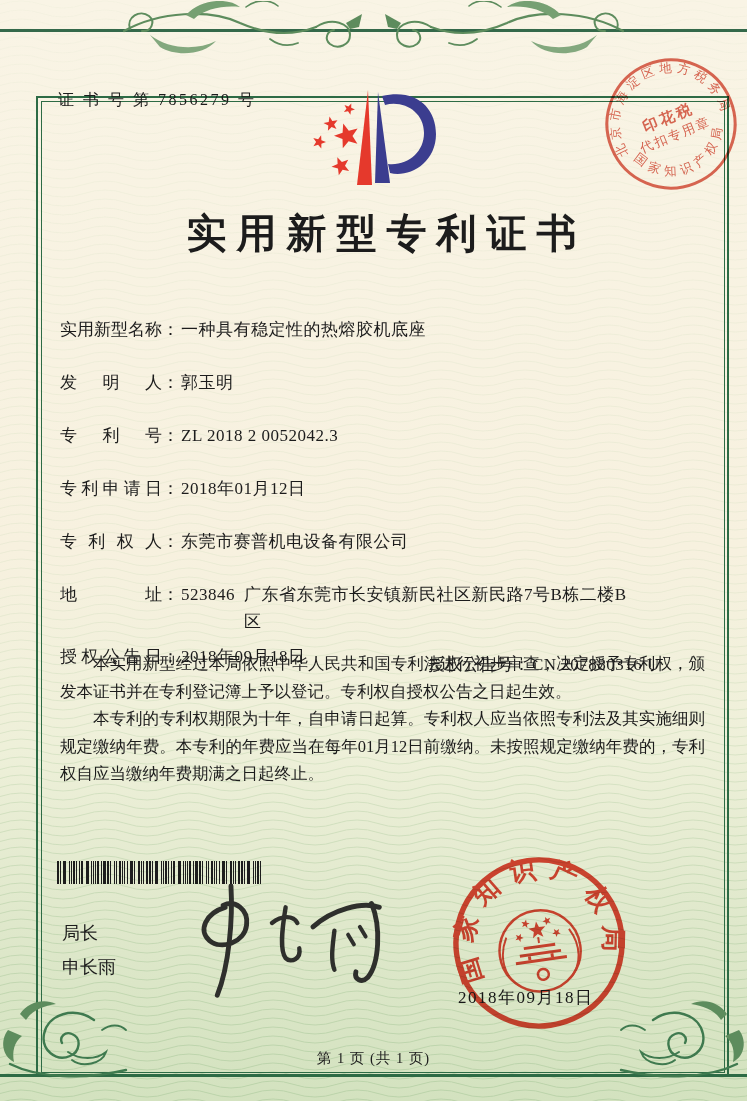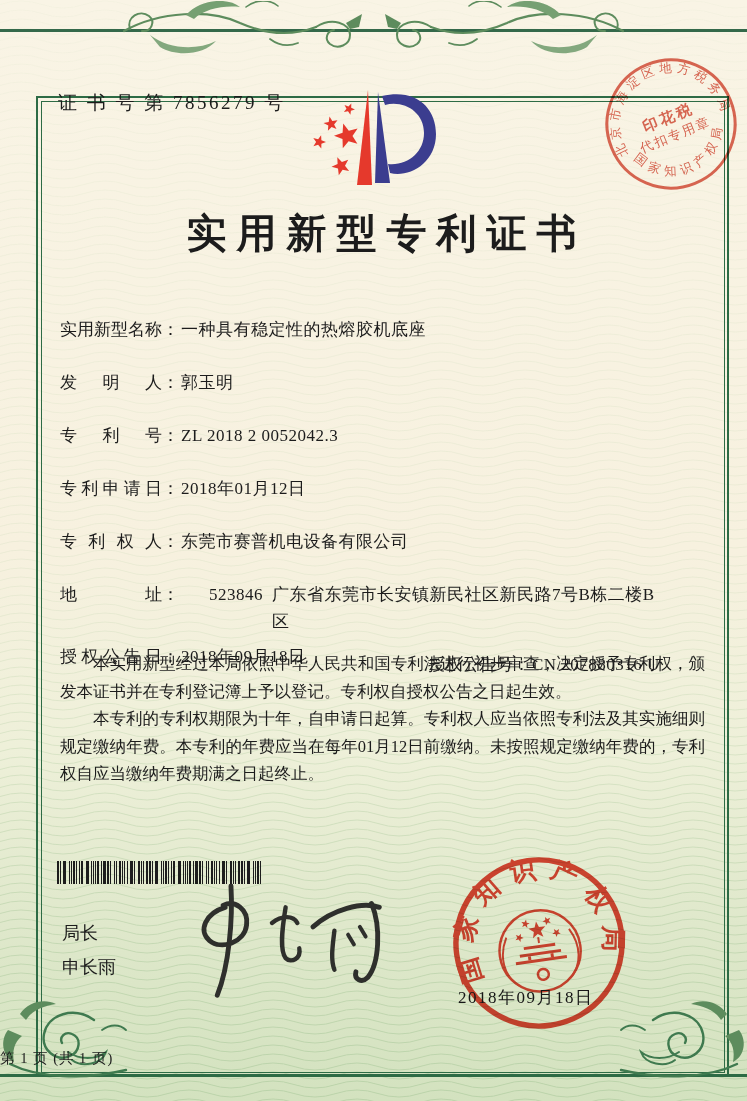--- a/index.html
+++ b/index.html
@@ -11,45 +11,45 @@
   #bgfx{position:absolute;left:0;top:0;z-index:0;}
   
   .topline{position:absolute;left:0;top:29px;width:747px;height:3px;background:#34694a;z-index:1;}
   .bottomline{position:absolute;left:0;top:1074px;width:747px;height:3px;background:#2d6b45;z-index:1;}
   .frame{position:absolute;left:36px;top:96px;width:689px;height:977px;border:2.5px solid #2d6b45;z-index:1;}
   .frame::after{content:"";position:absolute;inset:2.5px;border:1px solid #2d6b45;}
   .top-orn{position:absolute;left:120px;top:1px;z-index:2;}
   .corner-bl{position:absolute;left:-2px;top:1000px;z-index:2;}
   .corner-br{position:absolute;left:619px;top:1000px;z-index:2;transform:scaleX(-1);}
   
-  .cert-no{position:absolute;left:58px;top:90px;font-size:19px;letter-spacing:2.5px;z-index:3;}
+  .cert-no{position:absolute;left:58px;top:90px;font-size:16px;letter-spacing:2.5px;z-index:3;}
   .logo{position:absolute;left:292px;top:76px;z-index:3;}
   .title{position:absolute;left:0;top:206px;width:747px;text-align:center;font-size:40px;
          font-weight:bold;letter-spacing:10px;padding-left:26px;box-sizing:border-box;z-index:3;}
   .fields{position:absolute;left:60px;top:316px;width:648px;font-size:17px;z-index:3;}
   .row{line-height:28px;margin-bottom:25px;white-space:nowrap;}
   .flabel{display:inline-flex;justify-content:space-between;width:102px;vertical-align:top;}
   .colon{margin-right:2px;}
   .fval{letter-spacing:0.5px;}
   .row.addr{white-space:normal;line-height:27px;margin-bottom:0;}
-  .zip{display:inline-block;margin-right:9px;margin-left:28px;}
+  .zip{display:inline-block;margin-right:9px;}
   .addr-text{display:inline-block;width:388px;vertical-align:top;}
   .row.grant{position:relative;margin-top:8px;}
   .grant-right{position:absolute;left:368px;top:0;margin-top:8px;}
   .paras{position:absolute;left:60px;top:650px;width:645px;font-size:16.5px;line-height:27.5px;
          text-align:justify;z-index:3;}
   .paras p{margin:0;text-indent:2em;word-break:break-all;}
   .barcode{position:absolute;left:57px;top:861px;z-index:3;}
   .signer{position:absolute;left:62px;top:916px;font-size:18px;line-height:34px;z-index:3;font-family:Liberation Serif, serif;}
   .sig{position:absolute;left:188px;top:880px;z-index:4;}
   .seal-main{position:absolute;left:448px;top:852px;z-index:4;mix-blend-mode:multiply;opacity:.93;}
   .seal-date{position:absolute;left:458px;top:986px;font-size:17px;letter-spacing:1.5px;
              color:#161616;z-index:5;font-weight:500;}
   .stamp{position:absolute;left:597px;top:50px;z-index:4;mix-blend-mode:multiply;opacity:.9;}
-  .footer{position:absolute;left:0;top:1049px;width:747px;font-size:14.5px;
+  .footer{position:absolute;left:0;top:1049px;width:747px;text-align:center;font-size:14.5px;
           letter-spacing:1px;z-index:3;}
 </style>
 </head>
 <body>
 
 <div id="scan">
 
   <svg id="bgfx" width="747" height="1101">
     <defs>
       <linearGradient id="bg" x1="0" y1="0" x2="0" y2="1">

